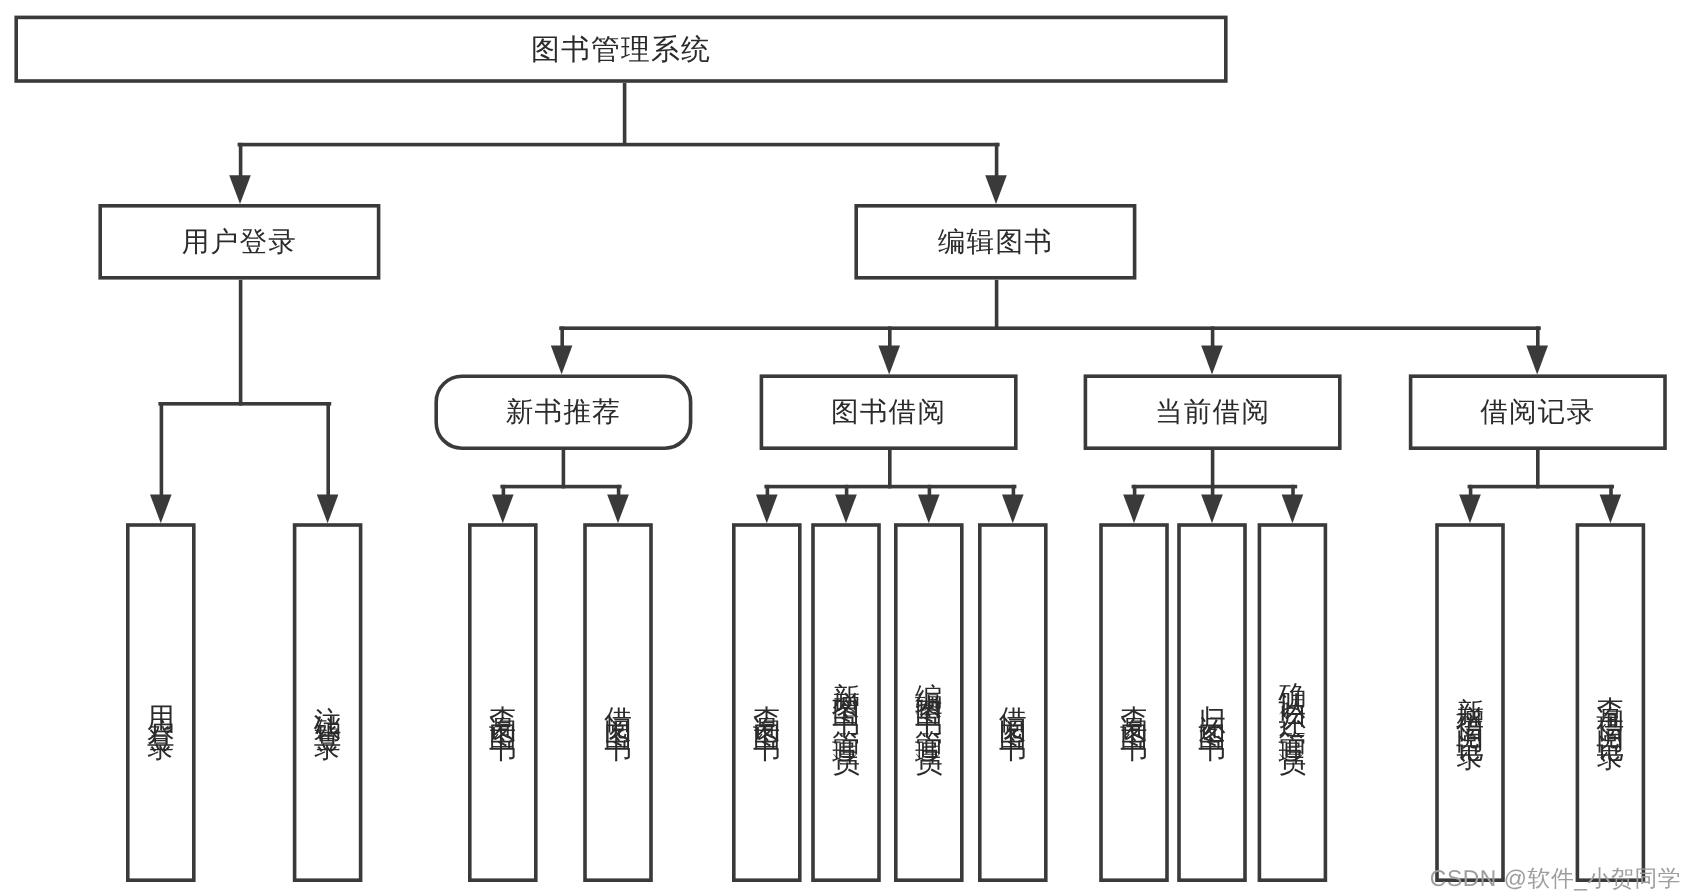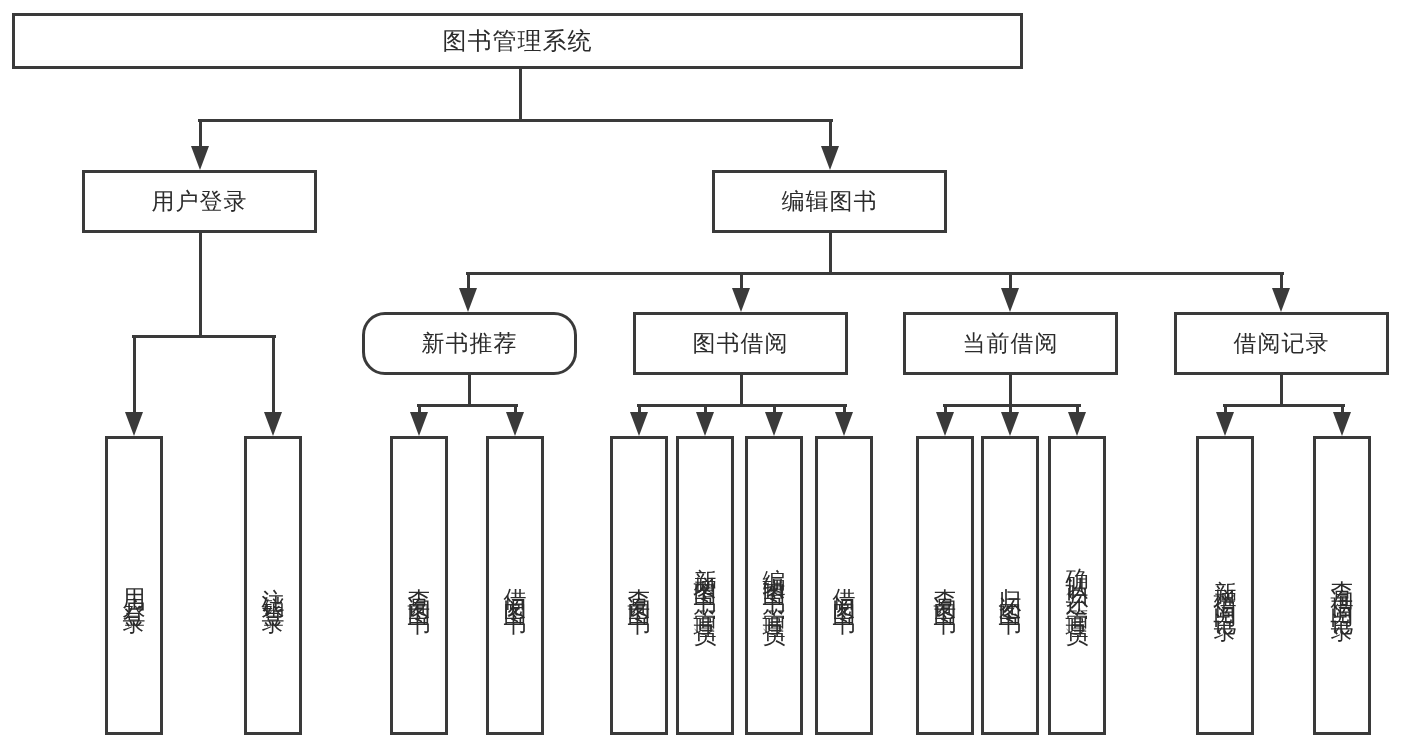--- a/index.html
+++ b/index.html
@@ -56,20 +56,21 @@
   <div class="box leaf" style="left:745px;top:436px;width:58px;height:299px;">编辑图书（管理员）</div>
   <div class="box leaf" style="left:815px;top:436px;width:58px;height:299px;">借阅图书</div>
 
   <div class="box leaf" style="left:916px;top:436px;width:58px;height:299px;">查询图书</div>
   <div class="box leaf" style="left:981px;top:436px;width:58px;height:299px;">归还图书</div>
   <div class="box leaf" style="left:1048px;top:436px;width:58px;height:299px;">确认归还（管理员）</div>
 
   <div class="box leaf" style="left:1196px;top:436px;width:58px;height:299px;">新增借阅记录</div>
   <div class="box leaf" style="left:1313px;top:436px;width:58px;height:299px;">查询借阅记录</div>
 
+  <div class="wm">CSDN @软件_小贺同学</div>
 <div class="cl" style="left: 518.5px; top: 69px; width: 3px; height: 52px;"></div>
     <div class="cl" style="left: 197.5px; top: 118.5px; width: 635px; height: 3px;"></div>
     <div class="cl" style="left: 198.5px; top: 119px; width: 3px; height: 31px;"></div>
     <div class="ah" style="left: 191px; top: 146px;"></div>
     <div class="cl" style="left: 828.5px; top: 119px; width: 3px; height: 31px;"></div>
     <div class="ah" style="left: 821px; top: 146px;"></div>
     <div class="cl" style="left: 198.5px; top: 233px; width: 3px; height: 105px;"></div>
     <div class="cl" style="left: 131.5px; top: 334.5px; width: 144px; height: 3px;"></div>
     <div class="cl" style="left: 132.5px; top: 335px; width: 3px; height: 79px;"></div>
     <div class="ah" style="left: 125px; top: 412px;"></div>

